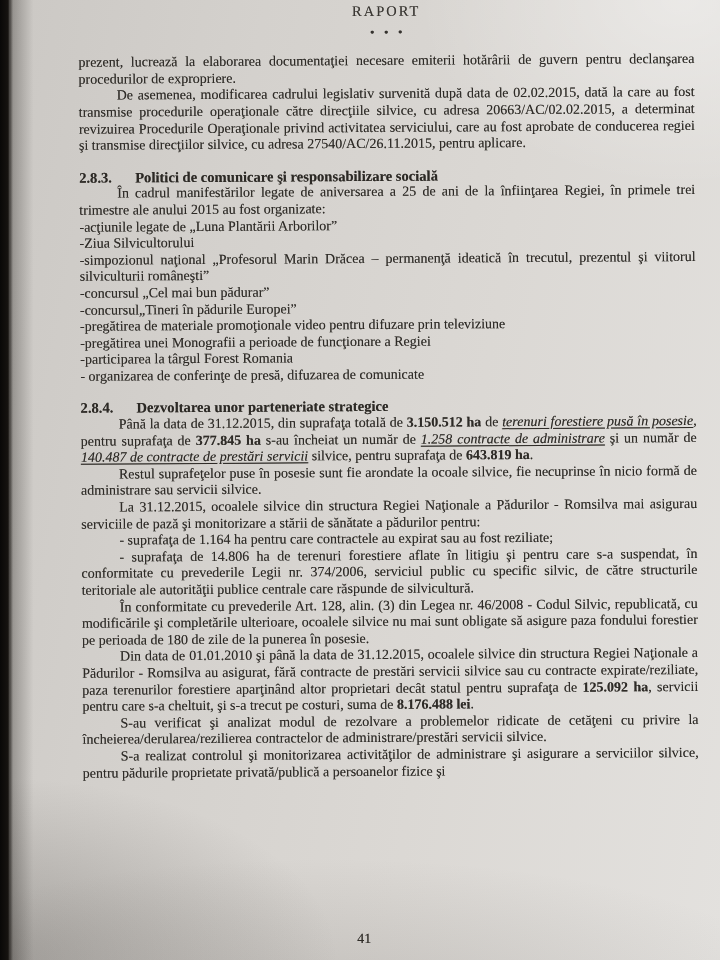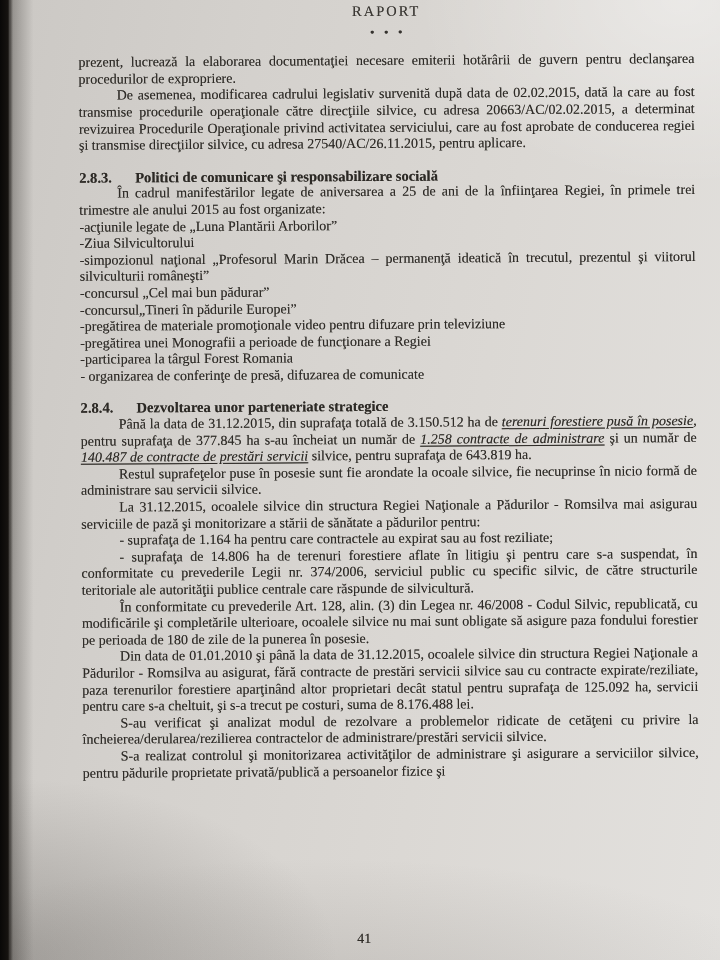--- a/index.html
+++ b/index.html
@@ -41,21 +41,21 @@
   }
   .dots{
     text-align:center;font-size:11.5px;font-weight:bold;
     letter-spacing:10px;padding-left:10px;margin-top:4px;color:#35322e;
   }
   .body-text{margin-top:13px;}
   p{margin:0;text-align:justify;text-indent:38px;}
   p.ni{text-indent:0;}
   p.h{font-weight:bold;text-indent:0;margin-top:15px;font-size:14.6px;color:#2c2925;}
   .hnum{display:inline-block;width:56px;}
-  .bold{font-weight:normal;}
+  .bold{font-weight:bold;}
   .iu{font-style:italic;text-decoration:underline;text-underline-offset:2px;}
   .list p{text-indent:0;}
   .footer{
     position:absolute;left:0;right:10px;bottom:12px;
     text-align:center;font-size:14px;color:#2e2b27;
   }
 </style>
 </head>
 <body>
 

